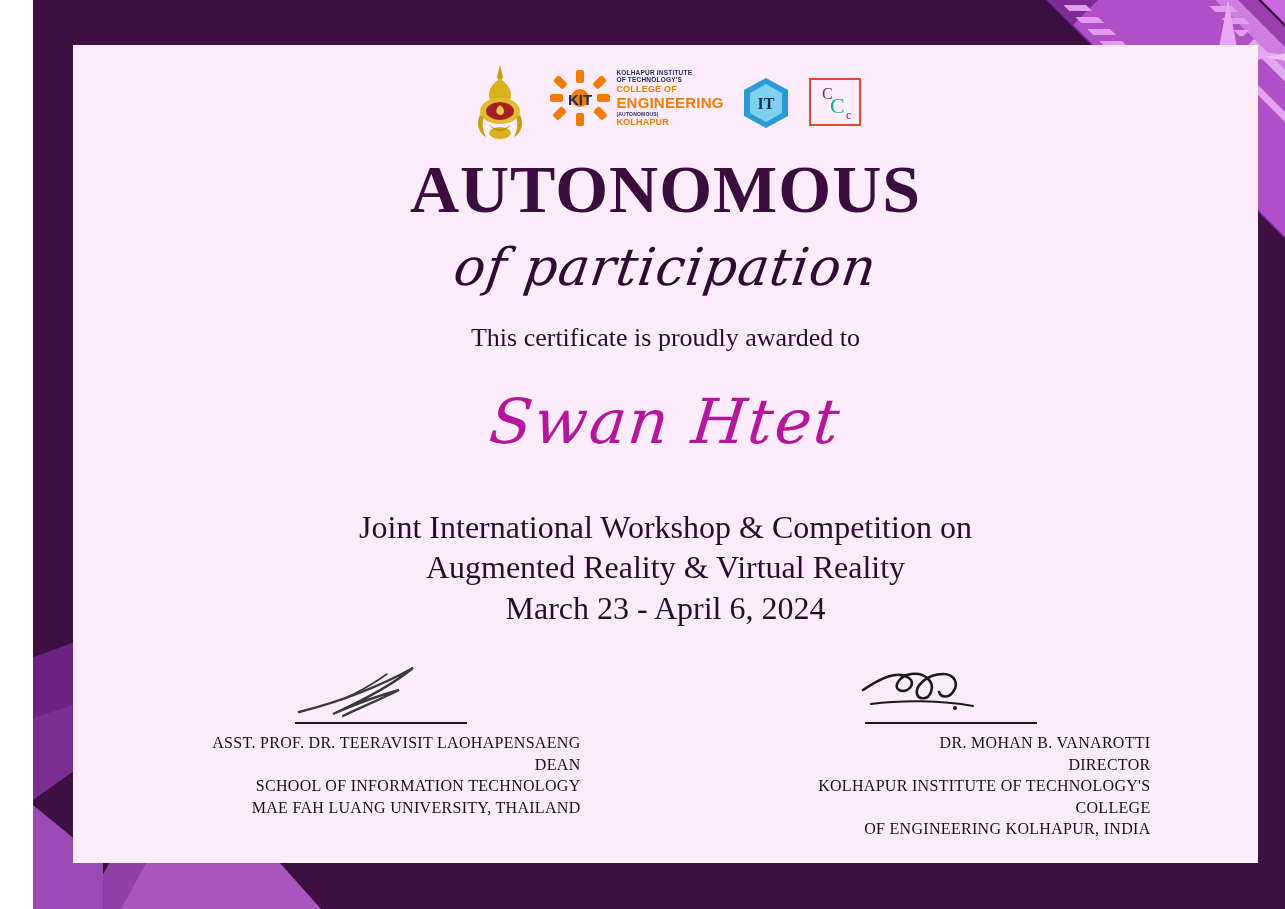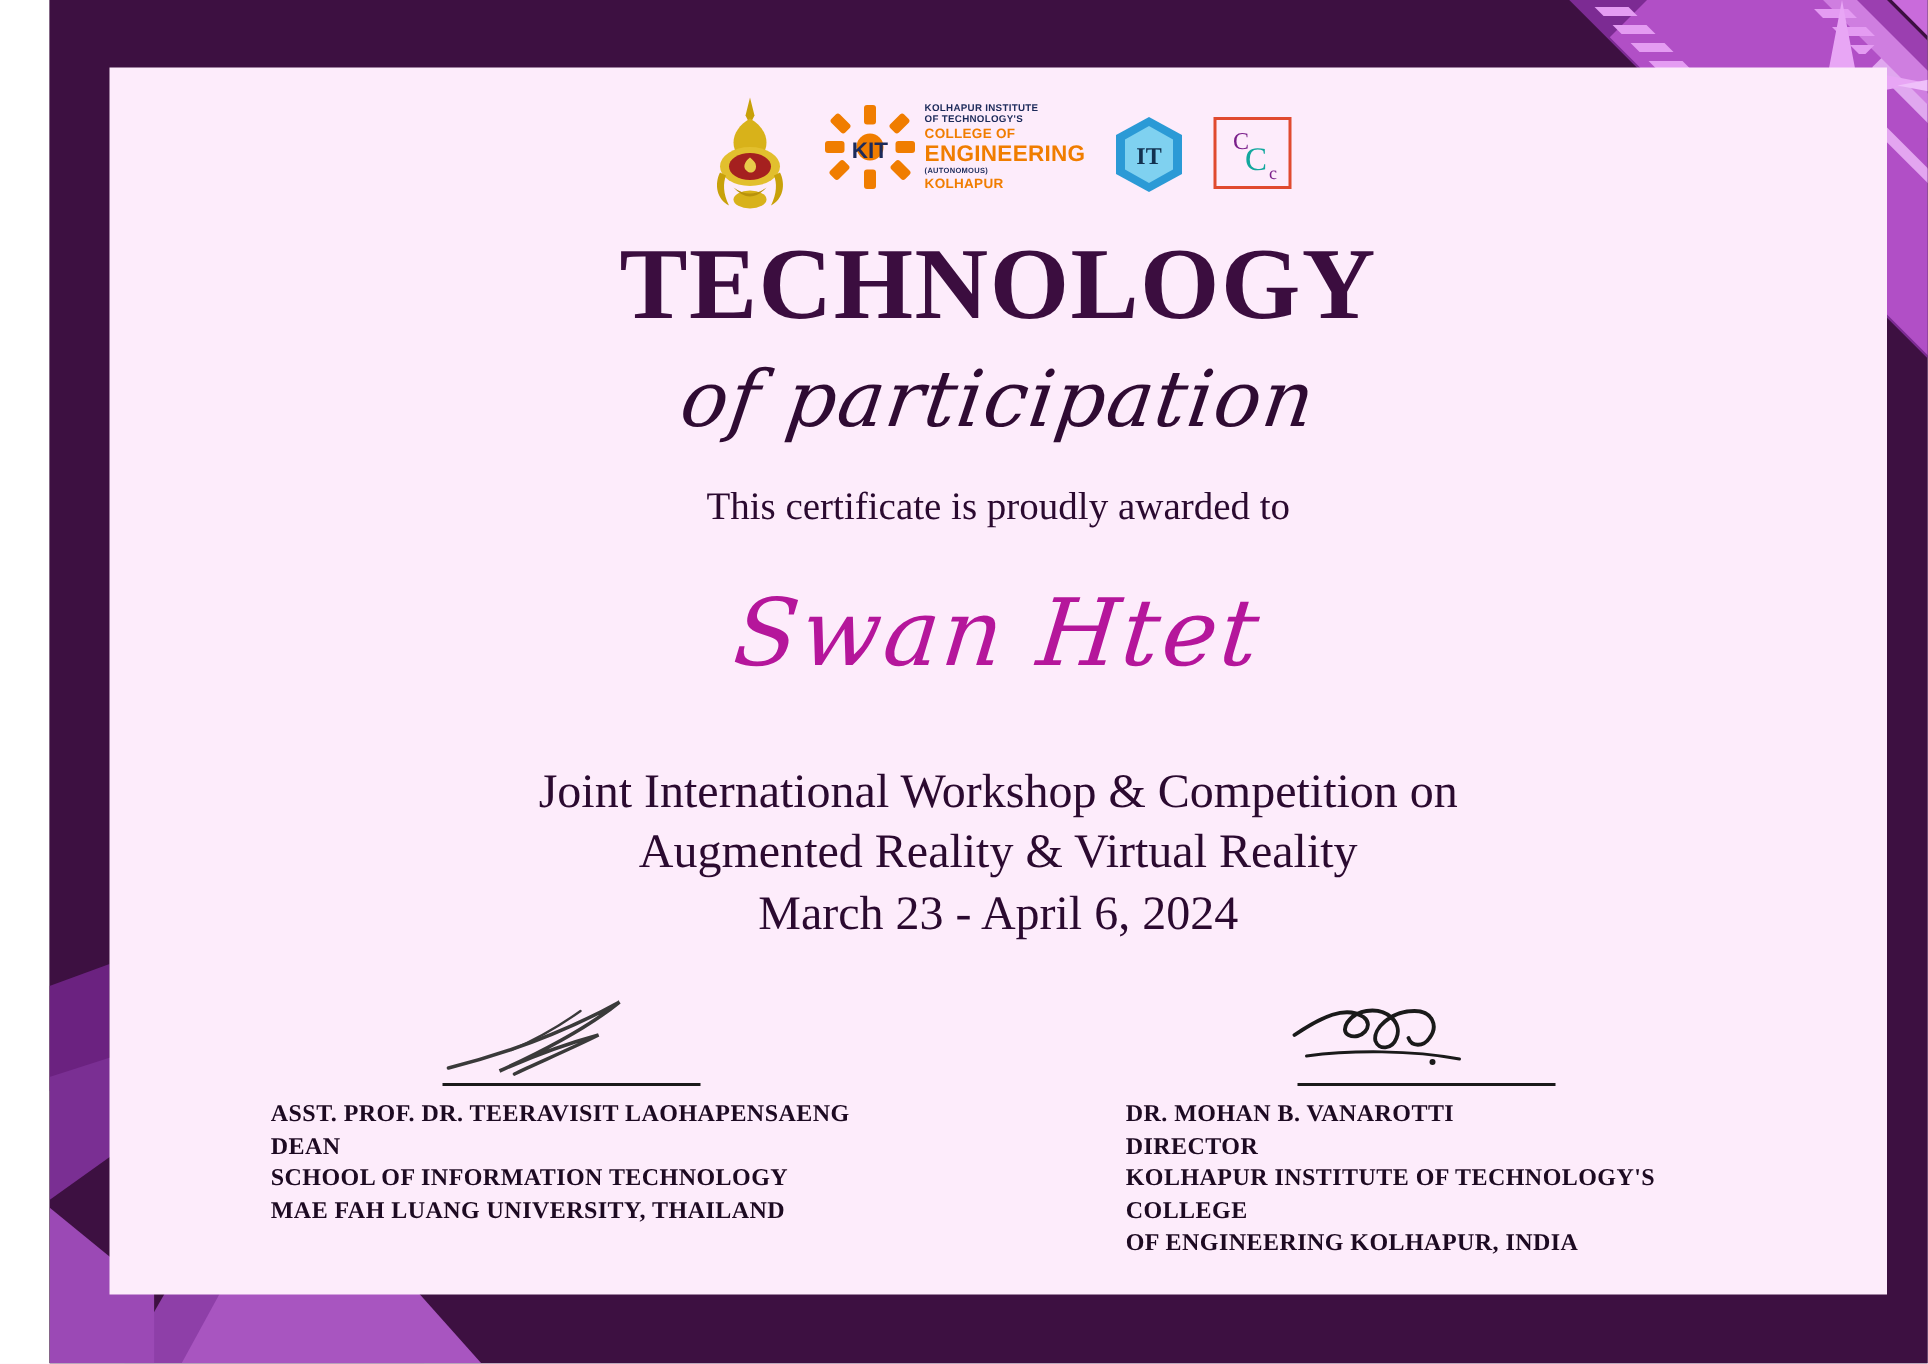--- a/index.html
+++ b/index.html
@@ -220,22 +220,21 @@
     position: absolute;
     top: 615px;
     left: 0;
     width: 100%;
     display: flex;
     justify-content: center;
     gap: 170px;
   }
   .sig-block {
     width: 400px;
-    text-align: left;
-    font-weight: bold;
+    text-align: right;
   }
   .sig-img {
     height: 62px;
     position: relative;
   }
   .sig-line {
     width: 172px;
     height: 2px;
     background: #1a1a1a;
     margin: 0 auto 8px auto;
@@ -336,21 +335,21 @@
       <div class="logo" style="margin-top:14px;">
         <svg width="54" height="50" viewBox="0 0 54 50">
           <rect x="2" y="2" width="50" height="46" fill="none" stroke="#e04a2f" stroke-width="2"></rect>
           <text x="14" y="22" font-family="Liberation Serif, serif" font-size="16" fill="#7a1f8a">C</text>
           <text x="22" y="36" font-family="Liberation Serif, serif" font-size="22" fill="#13a89e">C</text>
           <text x="38" y="42" font-family="Liberation Serif, serif" font-size="12" fill="#7a1f8a">c</text>
         </svg>
       </div>
     </div>
 
-    <h1 class="title">TECHNOLOGY</h1>
+    <h1 class="title">AUTONOMOUS</h1>
 
     <div class="subtitle">of participation</div>
 
     <div class="awarded">This certificate is proudly awarded to</div>
 
     <div class="recipient">Swan Htet</div>
 
     <div class="event">
       <div>Joint International Workshop &amp; Competition on</div>
       <div>Augmented Reality &amp; Virtual Reality</div>

